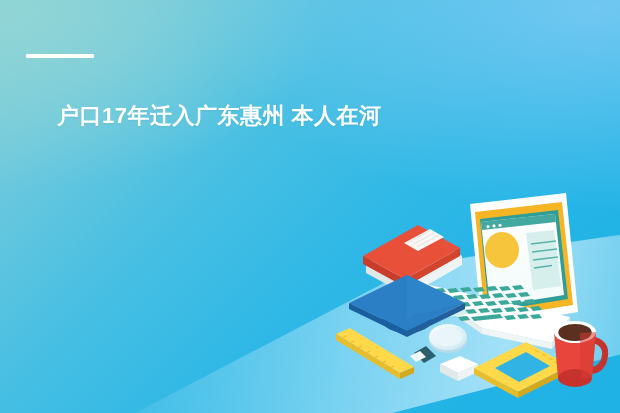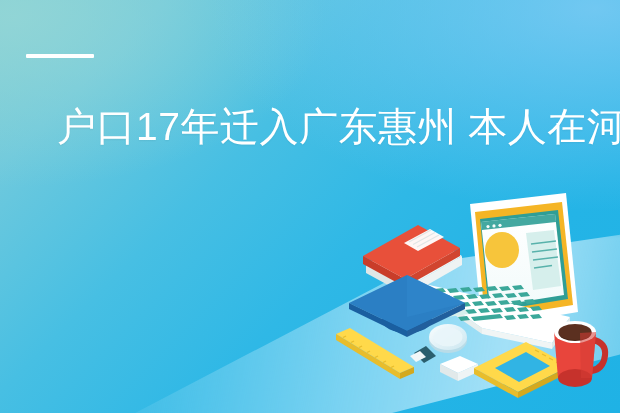--- a/index.html
+++ b/index.html
@@ -61,22 +61,22 @@
   }
 
   
   .title {
     position: absolute;
     left: 57px;
     top: 102px;
     width: 520px;
     margin: 0;
     color: #ffffff;
-    font-size: 39px;
-    font-weight: 400;
+    font-size: 22px;
+    font-weight: 700;
     letter-spacing: 0.5px;
     line-height: 1.28;
     white-space: nowrap;
     text-shadow: 0 1px 2px rgba(0,0,0,0.06);
   }
 
   
   .illustration {
     position: absolute;
     left: 330px;

